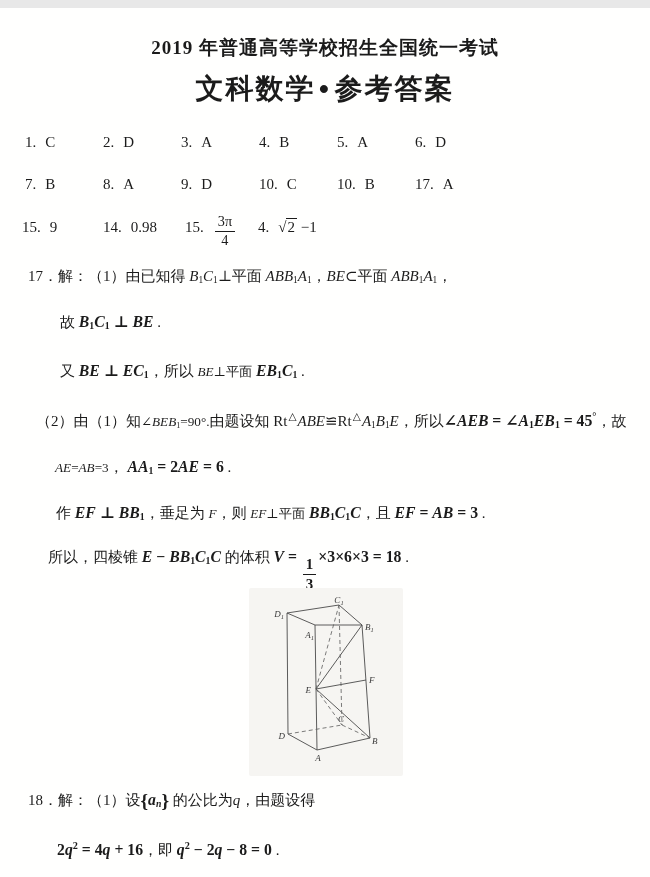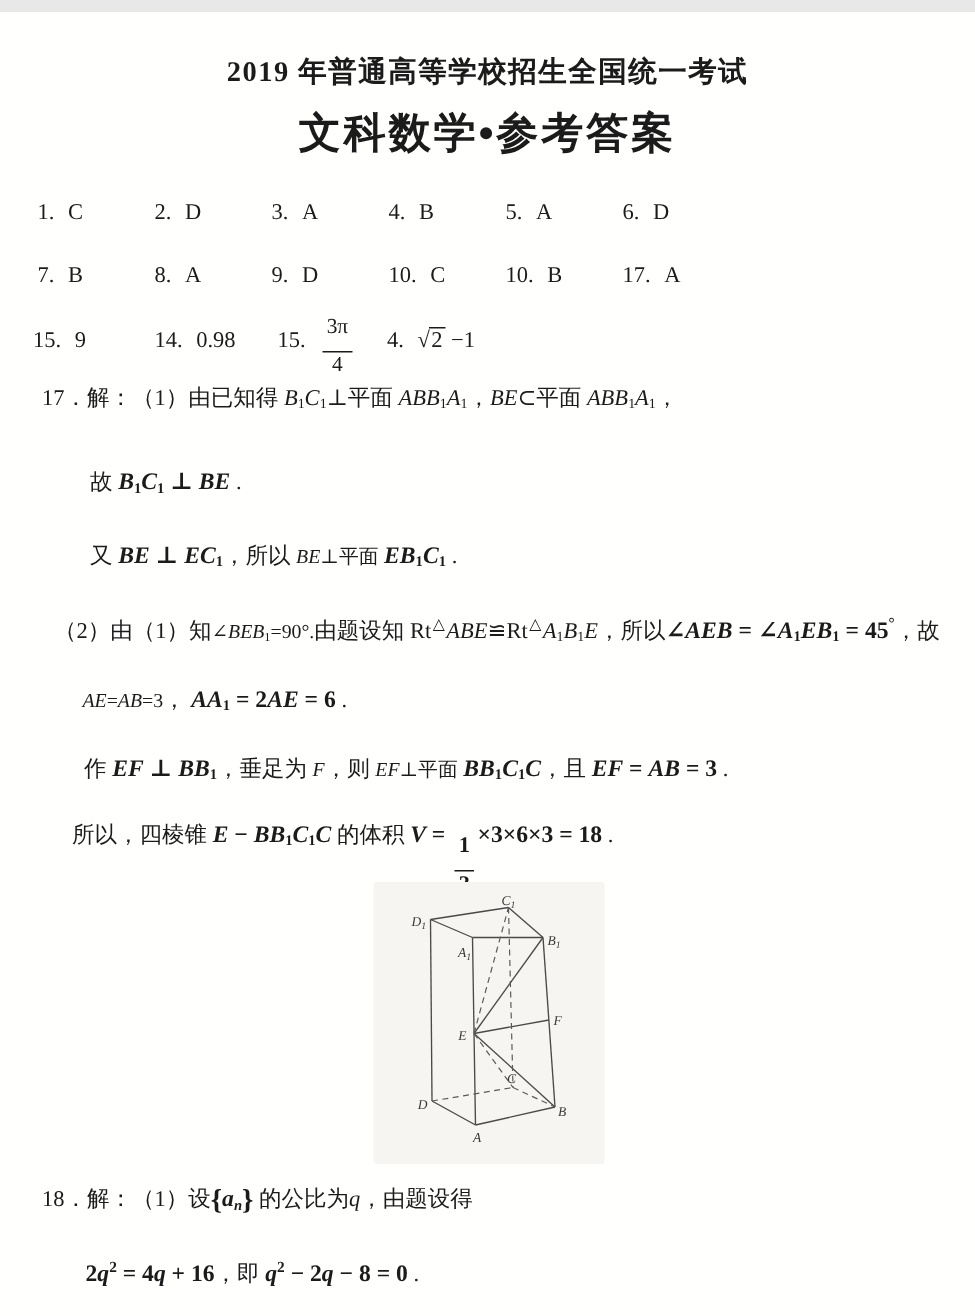--- a/index.html
+++ b/index.html
@@ -13,41 +13,41 @@
     overflow:hidden;
   }
   .doc-title{
     position:absolute;top:27px;left:0;width:100%;
     text-align:center;
     font-size:19px;font-weight:700;letter-spacing:1px;
   }
   .doc-subtitle{
     position:absolute;top:62px;left:0;width:100%;
     text-align:center;
-    font-family:Liberation Sans, sans-serif;
+    font-family:Liberation Mono, monospace;
     font-size:28px;font-weight:800;letter-spacing:2px;
   }
   .line{
     position:absolute;
     white-space:nowrap;
     font-size:15px;
     line-height:22px;
   }
   .line i{font-style:italic;}
   .line b{font-weight:700;font-size:1.05em;}
   sub{font-size:0.62em;vertical-align:-0.25em;line-height:0;}
   sup{font-size:0.65em;vertical-align:super;line-height:0;}
   .sm{font-size:0.88em;}
   .tri{font-size:0.7em;vertical-align:super;line-height:0;margin:0 1px;}
   .brace{font-size:1.28em;font-weight:700;vertical-align:-0.1em;}
   .frac{
     display:inline-flex;flex-direction:column;align-items:center;
     vertical-align:-0.5em;line-height:1.1;margin:0 2px;font-size:0.95em;
   }
-  .fr-top{border-bottom:1.3px solid currentColor;padding:0 3px 7px;}
+  .fr-top{border-bottom:1.3px solid currentColor;padding:0 3px 1px;}
   .fr-bot{padding-top:1px;}
   .sqrt{white-space:nowrap;}
   .sqrt-bar{border-top:1.5px solid currentColor;padding:0 2px 0 1px;}
   .ans-row{position:absolute;display:flex;font-size:15px;}
   .ans-cell{width:78px;display:flex;}
   .ans-cell .num{margin-right:9px;}
   .fill-row{align-items:center;height:46px;}
   .fill-cell{display:flex;align-items:center;}
   .fill-cell .num{margin-right:9px;}
   .fill-cell:nth-child(1){width:81px;}
@@ -143,21 +143,21 @@
             <span class="fr-top">3π</span>
             <span class="fr-bot">4</span>
           </span></span>
       </span>
     <span class="fill-cell">
         <span class="num">4.</span>
         <span><span class="sqrt">√<span class="sqrt-bar">2</span></span> −1</span>
       </span>
   </div>
 
-  <div class="line" style="left:28px;top:247px;">17．解：（1）由已知得 <i>B</i><sub>1</sub><i>C</i><sub>1</sub>⊥平面 <i>ABB</i><sub>1</sub><i>A</i><sub>1</sub>，<i>BE</i>⊂平面 <i>ABB</i><sub>1</sub><i>A</i><sub>1</sub>，</div>
+  <div class="line" style="left:28px;top:257px;">17．解：（1）由已知得 <i>B</i><sub>1</sub><i>C</i><sub>1</sub>⊥平面 <i>ABB</i><sub>1</sub><i>A</i><sub>1</sub>，<i>BE</i>⊂平面 <i>ABB</i><sub>1</sub><i>A</i><sub>1</sub>，</div>
   <div class="line" style="left:60px;top:303px;">故 <b><i>B</i><sub>1</sub><i>C</i><sub>1</sub> ⊥ <i>BE</i></b> .</div>
   <div class="line" style="left:60px;top:352px;">又 <b><i>BE</i> ⊥ <i>EC</i><sub>1</sub></b>，所以 <span class="sm"><i>BE</i>⊥平面</span> <b><i>EB</i><sub>1</sub><i>C</i><sub>1</sub></b> .</div>
   <div class="line" style="left:36px;top:402px;">（2）由（1）知<span class="sm">∠<i>BEB</i><sub>1</sub>=90°.</span>由题设知 Rt<span class="tri">△</span><i>ABE</i>≌Rt<span class="tri">△</span><i>A</i><sub>1</sub><i>B</i><sub>1</sub><i>E</i>，所以<b>∠<i>AEB</i> = ∠<i>A</i><sub>1</sub><i>EB</i><sub>1</sub> = 45<sup>°</sup></b>，故</div>
   <div class="line" style="left:55px;top:448px;"><span class="sm"><i>AE</i>=<i>AB</i>=3</span>，&nbsp;<b><i>AA</i><sub>1</sub> = 2<i>AE</i> = 6</b> .</div>
   <div class="line" style="left:56px;top:494px;">作 <b><i>EF</i> ⊥ <i>BB</i><sub>1</sub></b>，垂足为 <span class="sm"><i>F</i></span>，则 <span class="sm"><i>EF</i>⊥平面</span> <b><i>BB</i><sub>1</sub><i>C</i><sub>1</sub><i>C</i></b>，且 <b><i>EF</i> = <i>AB</i> = 3</b> .</div>
   <div class="line" style="left:48px;top:538px;">所以，四棱锥 <b><i>E</i> − <i>BB</i><sub>1</sub><i>C</i><sub>1</sub><i>C</i></b> 的体积 <b><i>V</i> = <span class="frac">
           <span class="fr-top">1</span>
           <span class="fr-bot">3</span>
         </span>×3×6×3 = 18</b> .</div>
 

